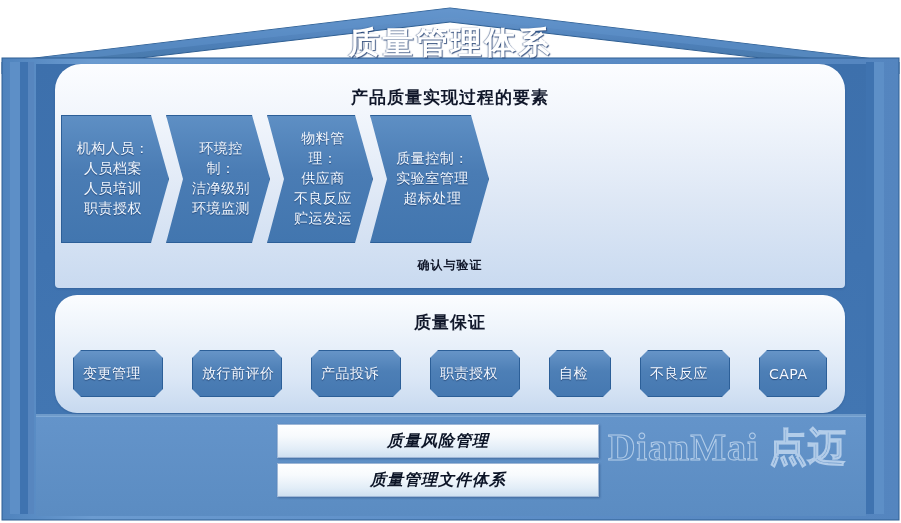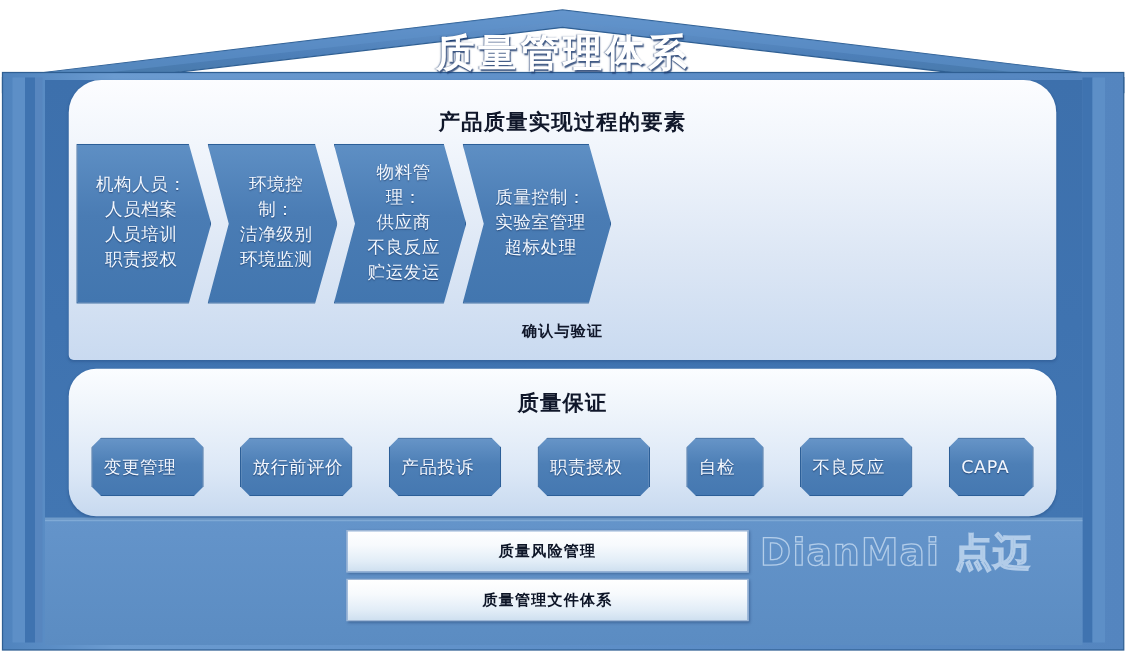--- a/index.html
+++ b/index.html
@@ -191,38 +191,40 @@
     background: linear-gradient(to bottom, #ffffff 0%, #f7fafd 35%, #e2edf7 75%, #cfe0f0 100%);
     box-shadow: 1px 1px 2px rgba(15,40,85,.35);
     display: flex;
     align-items: center;
     justify-content: center;
     z-index: 25;
   }
   .bottom-bar.risk { top: 424px; }
   .bottom-bar.docs { top: 463px; }
   .bottom-bar span {
-    font-size: 12px;
+    font-size: 16px;
     font-weight: bold;
     color: #0c1426;
     letter-spacing: 1px;
+    font-style: italic;
   }
 
   
   .watermark {
     position: absolute;
     left: 608px;
     top: 422px;
-    font-size: 30px;
+    font-size: 38px;
     font-weight: bold;
     letter-spacing: 1px;
     color: transparent;
     -webkit-text-stroke: 1px rgba(205,224,244,.75);
     z-index: 26;
     white-space: nowrap;
+    font-family: Liberation Serif, serif;
   }
 </style>
 </head>
 <body>
 
 <div id="stage">
 
   <svg class="house-shell" viewBox="0 0 901 523" width="901" height="523" xmlns="http://www.w3.org/2000/svg">
     <defs>
       <linearGradient id="roofGrad" x1="0" y1="0" x2="0" y2="1">

